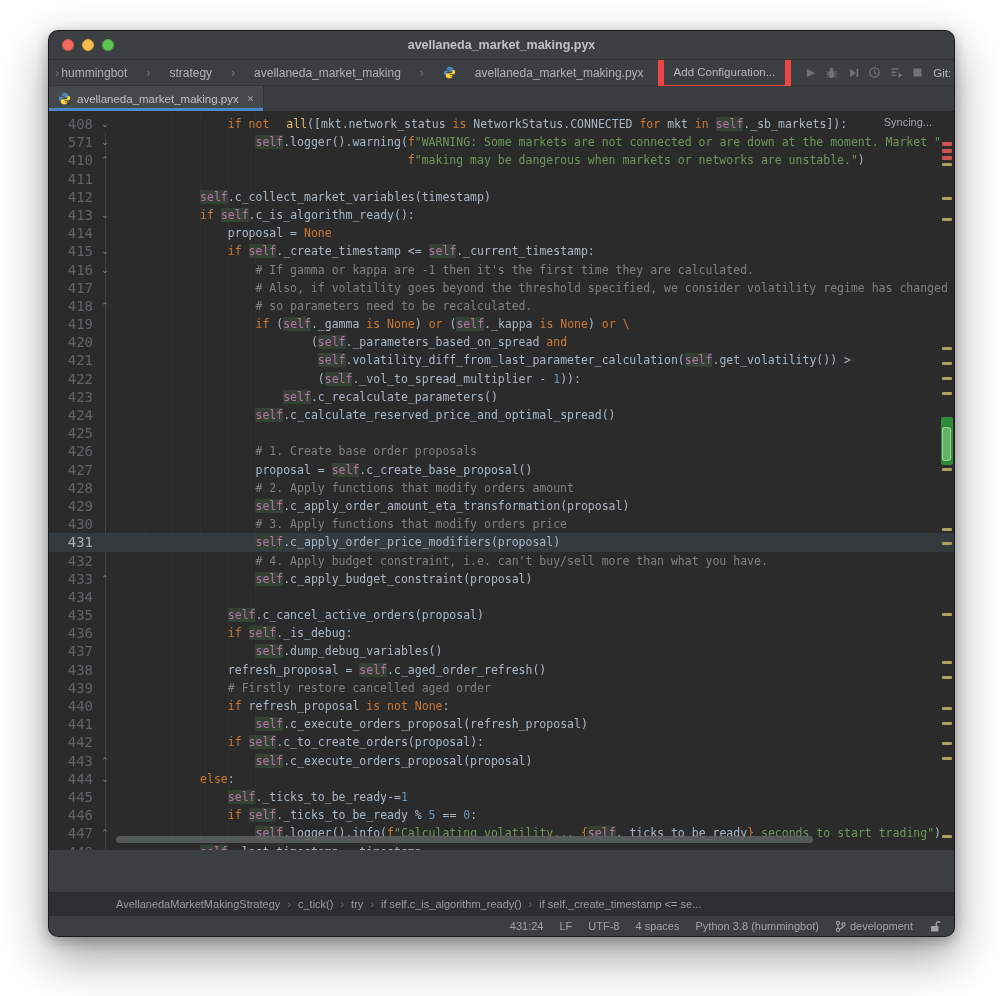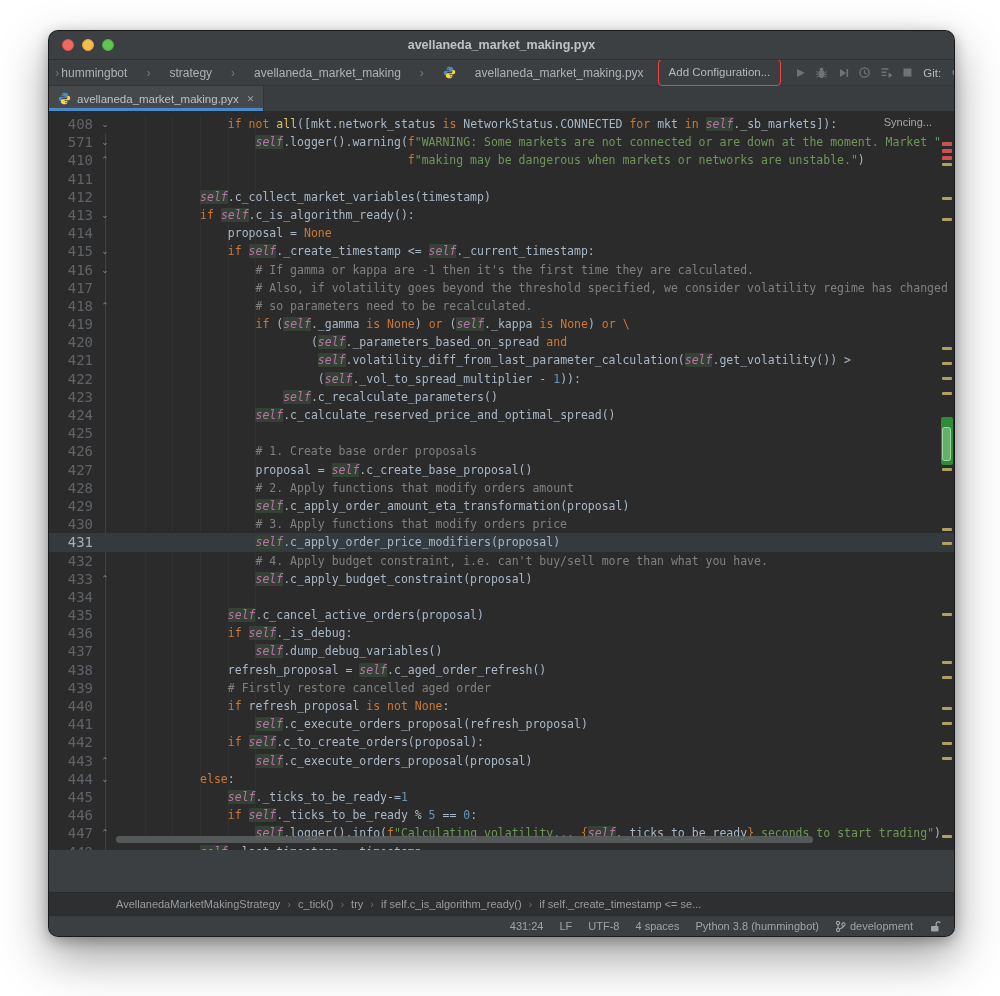--- a/index.html
+++ b/index.html
@@ -19,21 +19,21 @@
   .wtitle{position:absolute;left:0;right:0;top:0;height:28px;line-height:28px;text-align:center;
           color:#c0c2c4;font-size:12.5px;font-weight:bold;}
   
   .toolbar{height:25px;background:#3c3f41;border-bottom:1px solid #333638;display:flex;
            align-items:center;padding:0 10px 0 4px;flex:none;font-size:12px;}
   .navchev{color:#6f7478;font-size:13px;margin:0 2px;}
   .crumbs{display:flex;align-items:center;gap:19px;color:#aeb2b6;}
   .crumbs .sep{color:#74797d;font-size:12px;}
   .crumbs .crumb{white-space:nowrap;}
   .pyicon{width:13px;height:13px;display:inline-block;vertical-align:-2px;}
-  .addcfg{margin-left:14px;height:17px;line-height:17px;padding:4px 10px;border:1px solid #ef4444;
+  .addcfg{margin-left:14px;height:17px;line-height:17px;padding:4px 10px;border:6px solid #ef4444;
           border-radius:4px;color:#b5b9bc;font-size:11.5px;white-space:nowrap;}
   .runicons{display:flex;align-items:center;gap:9px;margin-left:13px;}
   .vdiv{width:1px;height:15px;background:#54575a;margin:0 5px;}
   .gitlabel{color:#b6babd;font-size:11.5px;margin-right:2px;}
   .icon{display:inline-flex;align-items:center;justify-content:center;}
   
   .tabbar{height:25px;background:#3a3d3f;display:flex;align-items:stretch;flex:none;}
   .tab{display:inline-flex;align-items:center;gap:6px;padding:0 9px;background:#46494b;
        border-right:1px solid #323537;position:relative;}
   .tab::after{content:"";position:absolute;left:0;right:0;bottom:0;height:3px;background:#4a88c7;}
@@ -50,22 +50,22 @@
   .ln{width:44px;text-align:right;color:#5f6367;flex:none;font-size:14px;}
   .crow.cur .ln{color:#a9aeb2;}
   .fold{width:24px;text-align:center;color:#83878b;flex:none;font-size:9px;
         font-family:"DejaVu Sans",sans-serif;}
   .codetxt{white-space:pre;flex:none;color:#a9b7c6;}
   .tk-p{color:#a9b7c6;}
   .tk-k{color:#cc7832;}
   .tk-s{color:#6f9659;}
   .tk-c{color:#808080;}
   .tk-n{color:#6897bb;}
-  .tk-b{color:#e8bf6a;}
-  .tk-sf{color:#b873a8;background:#344134;border-radius:1px;font-style:italic;}
+  .tk-b{color:#e8bf6a;margin-left:10px;}
+  .tk-sf{color:#b873a8;background:#344134;border-radius:1px;}
   .syncing{position:absolute;top:5px;right:22px;color:#a2a7ad;font-size:11px;
            font-family:"Liberation Sans",sans-serif;}
   .stripe{position:absolute;top:0;right:0;width:14px;height:100%;}
   .smark{position:absolute;left:2px;width:10px;height:3px;border-radius:1px;}
   .smark.red{background:#cf5050;height:4px;}
   .smark.tan{background:#b0a060;}
   .greenblock{position:absolute;left:1px;width:12px;background:#2e8b37;border-radius:2px;}
   .greenthumb{position:absolute;left:2px;width:9px;background:rgba(210,255,210,0.32);
               border:1px solid rgba(230,255,230,.45);border-radius:3px;box-sizing:border-box;}
   .hscroll{position:absolute;left:67px;bottom:7px;width:697px;height:7px;background:#5d6062;

